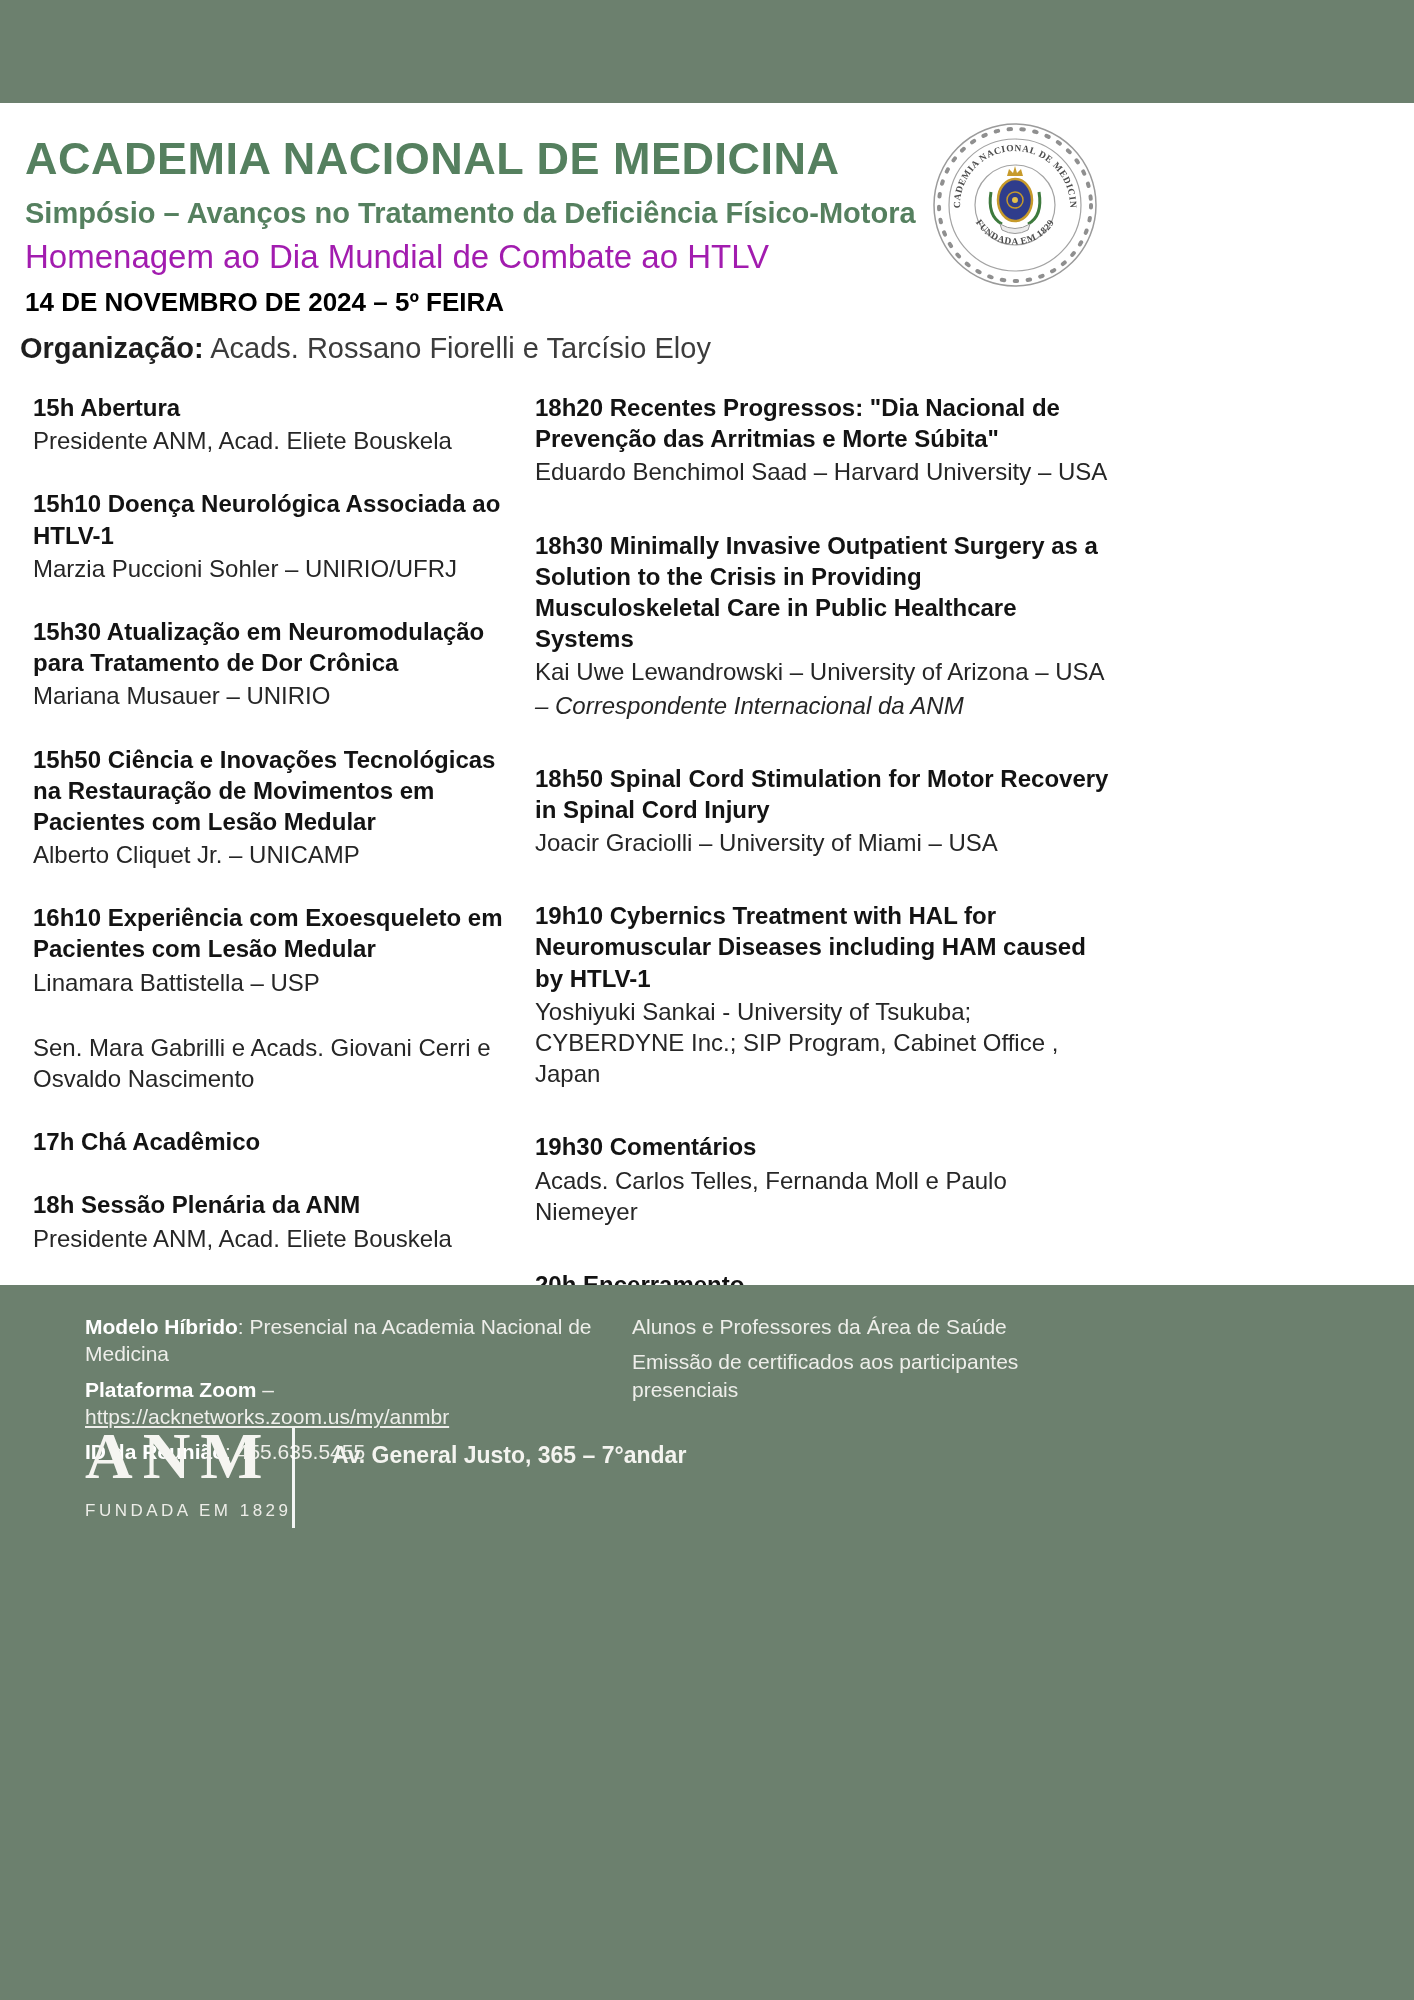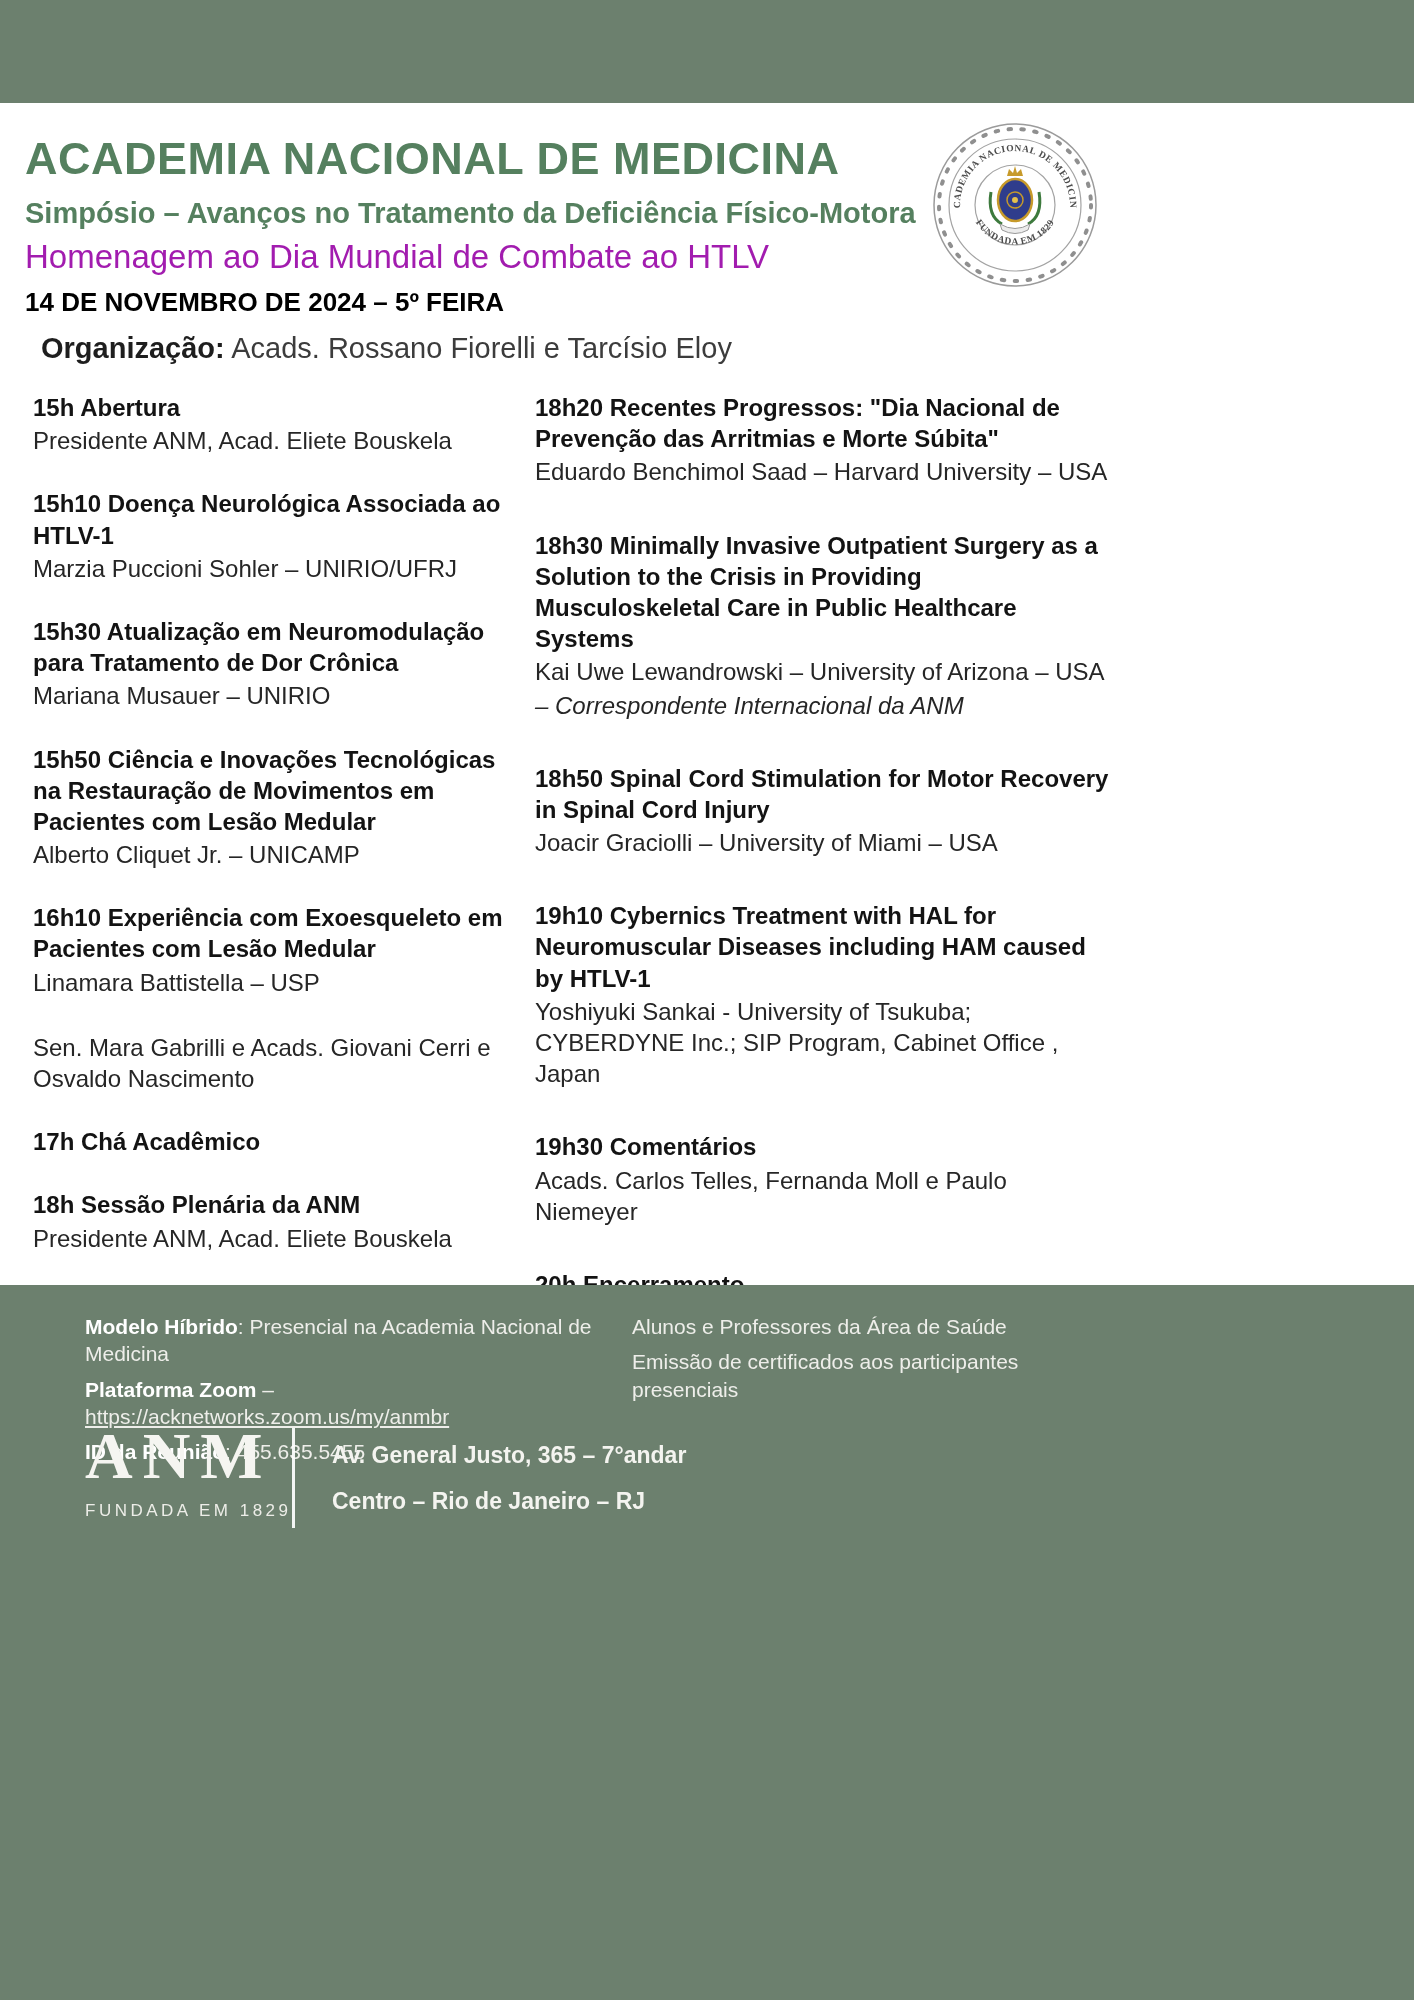--- a/index.html
+++ b/index.html
@@ -30,21 +30,21 @@
   }
   .tribute {
     position:absolute; left:25px; top:238px;
     font-size:33px; font-weight:400; color:#a21caf; white-space:nowrap;
   }
   .date-line {
     position:absolute; left:25px; top:287px;
     font-size:26px; font-weight:700; color:#000000; white-space:nowrap;
   }
   .org-line {
-    position:absolute; left:41px; top:332px;
+    position:absolute; left:20px; top:332px;
     font-size:29px; color:#3c3c3c; white-space:nowrap;
   }
   .org-line .org-label { font-weight:700; color:#1e1e1e; }
 
   
   .seal {
     position:absolute; left:930px; top:120px; width:170px; height:170px;
   }
   .seal svg { width:100%; height:100%; }
   .seal-arc {
@@ -210,14 +210,13 @@
 
 <div class="anm-logo">
   <div class="anm-wordmark">ANM</div>
   <div class="anm-founded">FUNDADA EM 1829</div>
 </div>
 
 <div class="footer-divider"></div>
 
 <div class="address">
   <div>Av. General Justo, 365 – 7°andar</div>
-  <div>Centro – Rio de Janeiro – RJ</div>
 </div>
 
 </body></html>

